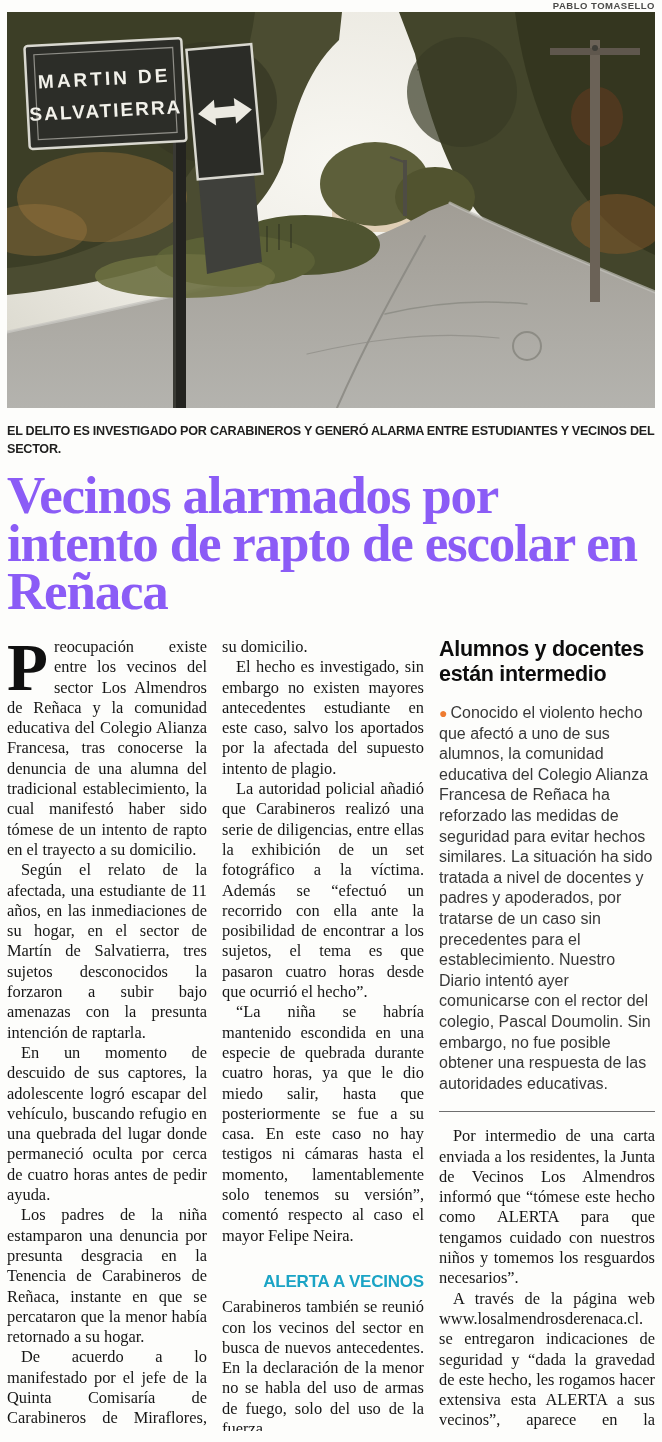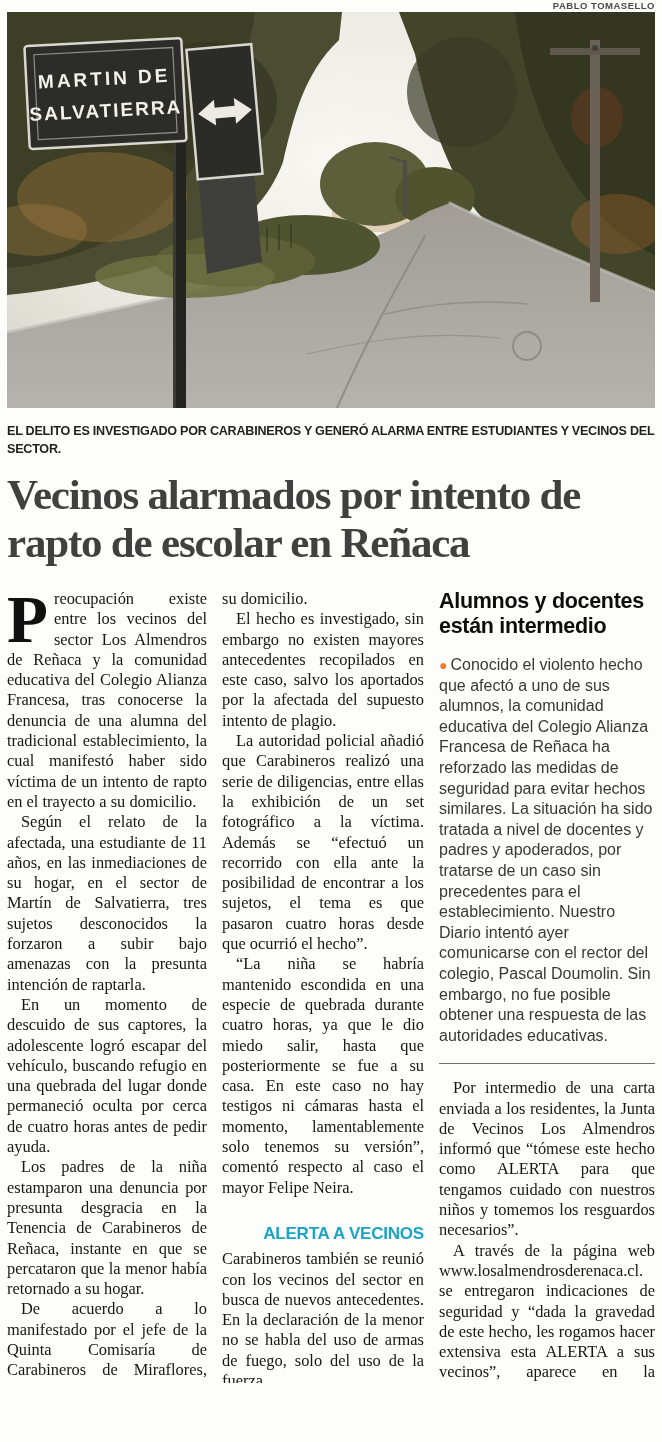--- a/index.html
+++ b/index.html
@@ -16,22 +16,22 @@
   
   .photo{position:relative;width:648px;height:396px;background:#e7e5dd;overflow:hidden;}
   .photo svg{display:block;}
   
   .caption{
     font-family:"Liberation Sans",sans-serif;font-weight:700;font-size:12.6px;
     color:#1f1f1e;letter-spacing:-0.25px;line-height:18px;margin-top:14px;
   }
   
   .headline{
-    font-family:"Liberation Serif",serif;font-weight:700;font-size:43px;
-    line-height:48px;letter-spacing:-1.2px;color:#404040;margin-top:13px;
+    font-family:"Liberation Serif",serif;font-weight:700;font-size:53px;
+    line-height:48px;letter-spacing:-1.2px;color:#8b5cf6;margin-top:13px;
   }
   
   .deck{margin-top:17px;font-size:23px;line-height:30px;}
   .kicker{
     font-family:"Liberation Sans",sans-serif;font-weight:700;font-size:19px;
     color:#23a5c6;letter-spacing:-0.2px;font-style:normal;
   }
   .deck .dtext{font-style:italic;color:#5c5c5c;}
   
   .bodygrid{
@@ -173,30 +173,30 @@
   </div>
 
   <div class="caption">EL DELITO ES INVESTIGADO POR CARABINEROS Y GENERÓ ALARMA ENTRE ESTUDIANTES Y VECINOS DEL SECTOR.</div>
 
   <h1 class="headline" style="margin:13px 0 0 0;">Vecinos alarmados por intento de rapto de escolar en Reñaca</h1>
 
 
   <div class="bodygrid">
 
     <div class="col">
-      <p><span class="dropcap">P</span><span>reocupación existe entre los vecinos del sector Los Almendros de Reñaca y la comunidad educativa del Colegio Alianza Francesa, tras conocerse la denuncia de una alumna del tradicional establecimiento, la cual manifestó haber sido víctima de un intento de rapto en el trayecto a su domicilio.</span></p>
+      <p><span class="dropcap">P</span><span>reocupación existe entre los vecinos del sector Los Almendros de Reñaca y la comunidad educativa del Colegio Alianza Francesa, tras conocerse la denuncia de una alumna del tradicional establecimiento, la cual manifestó haber sido tómese de un intento de rapto en el trayecto a su domicilio.</span></p>
       <p class="indent">Según el relato de la afectada, una estudiante de 11 años, en las inmediaciones de su hogar, en el sector de Martín de Salvatierra, tres sujetos desconocidos la forzaron a subir bajo amenazas con la presunta intención de raptarla.</p>
       <p class="indent">En un momento de descuido de sus captores, la adolescente logró escapar del vehículo, buscando refugio en una quebrada del lugar donde permaneció oculta por cerca de cuatro horas antes de pedir ayuda.</p>
       <p class="indent">Los padres de la niña estamparon una denuncia por presunta desgracia en la Tenencia de Carabineros de Reñaca, instante en que se percataron que la menor había retornado a su hogar.</p>
       <p class="indent">De acuerdo a lo manifestado por el jefe de la Quinta Comisaría de Carabineros de Miraflores, mayor Felipe Neira, el hecho tuvo lugar cerca de las 17 horas, en el trayecto entre el colegio donde estudia la presunta víctima y</p>
     </div>
 
     <div class="col">
       <p>su domicilio.</p>
-      <p class="indent">El hecho es investigado, sin embargo no existen mayores antecedentes recopilados en este caso, salvo los aportados por la afectada del supuesto intento de plagio.</p>
+      <p class="indent">El hecho es investigado, sin embargo no existen mayores antecedentes estudiante en este caso, salvo los aportados por la afectada del supuesto intento de plagio.</p>
       <p class="indent">La autoridad policial añadió que Carabineros realizó una serie de diligencias, entre ellas la exhibición de un set fotográfico a la víctima. Además se “efectuó un recorrido con ella ante la posibilidad de encontrar a los sujetos, el tema es que pasaron cuatro horas desde que ocurrió el hecho”.</p>
       <p class="indent">“La niña se habría mantenido escondida en una especie de quebrada durante cuatro horas, ya que le dio miedo salir, hasta que posteriormente se fue a su casa. En este caso no hay testigos ni cámaras hasta el momento, lamentablemente solo tenemos su versión”, comentó respecto al caso el mayor Felipe Neira.</p>
       <h3 class="subhead">ALERTA A VECINOS</h3>
       <p>Carabineros también se reunió con los vecinos del sector en busca de nuevos antecedentes. En la declaración de la menor no se habla del uso de armas de fuego, solo del uso de la fuerza.</p>
 
     </div>
 
     <div class="sidebar">
       <h2 class="sb-title">Alumnos y docentes están intermedio</h2>
       <p class="sb-text"><span class="bullet">●</span><span>Conocido el violento hecho que afectó a uno de sus alumnos, la comunidad educativa del Colegio Alianza Francesa de Reñaca ha reforzado las medidas de seguridad para evitar hechos similares. La situación ha sido tratada a nivel de docentes y padres y apoderados, por tratarse de un caso sin precedentes para el establecimiento. Nuestro Diario intentó ayer comunicarse con el rector del colegio, Pascal Doumolin. Sin embargo, no fue posible obtener una respuesta de las autoridades educativas.</span></p>

